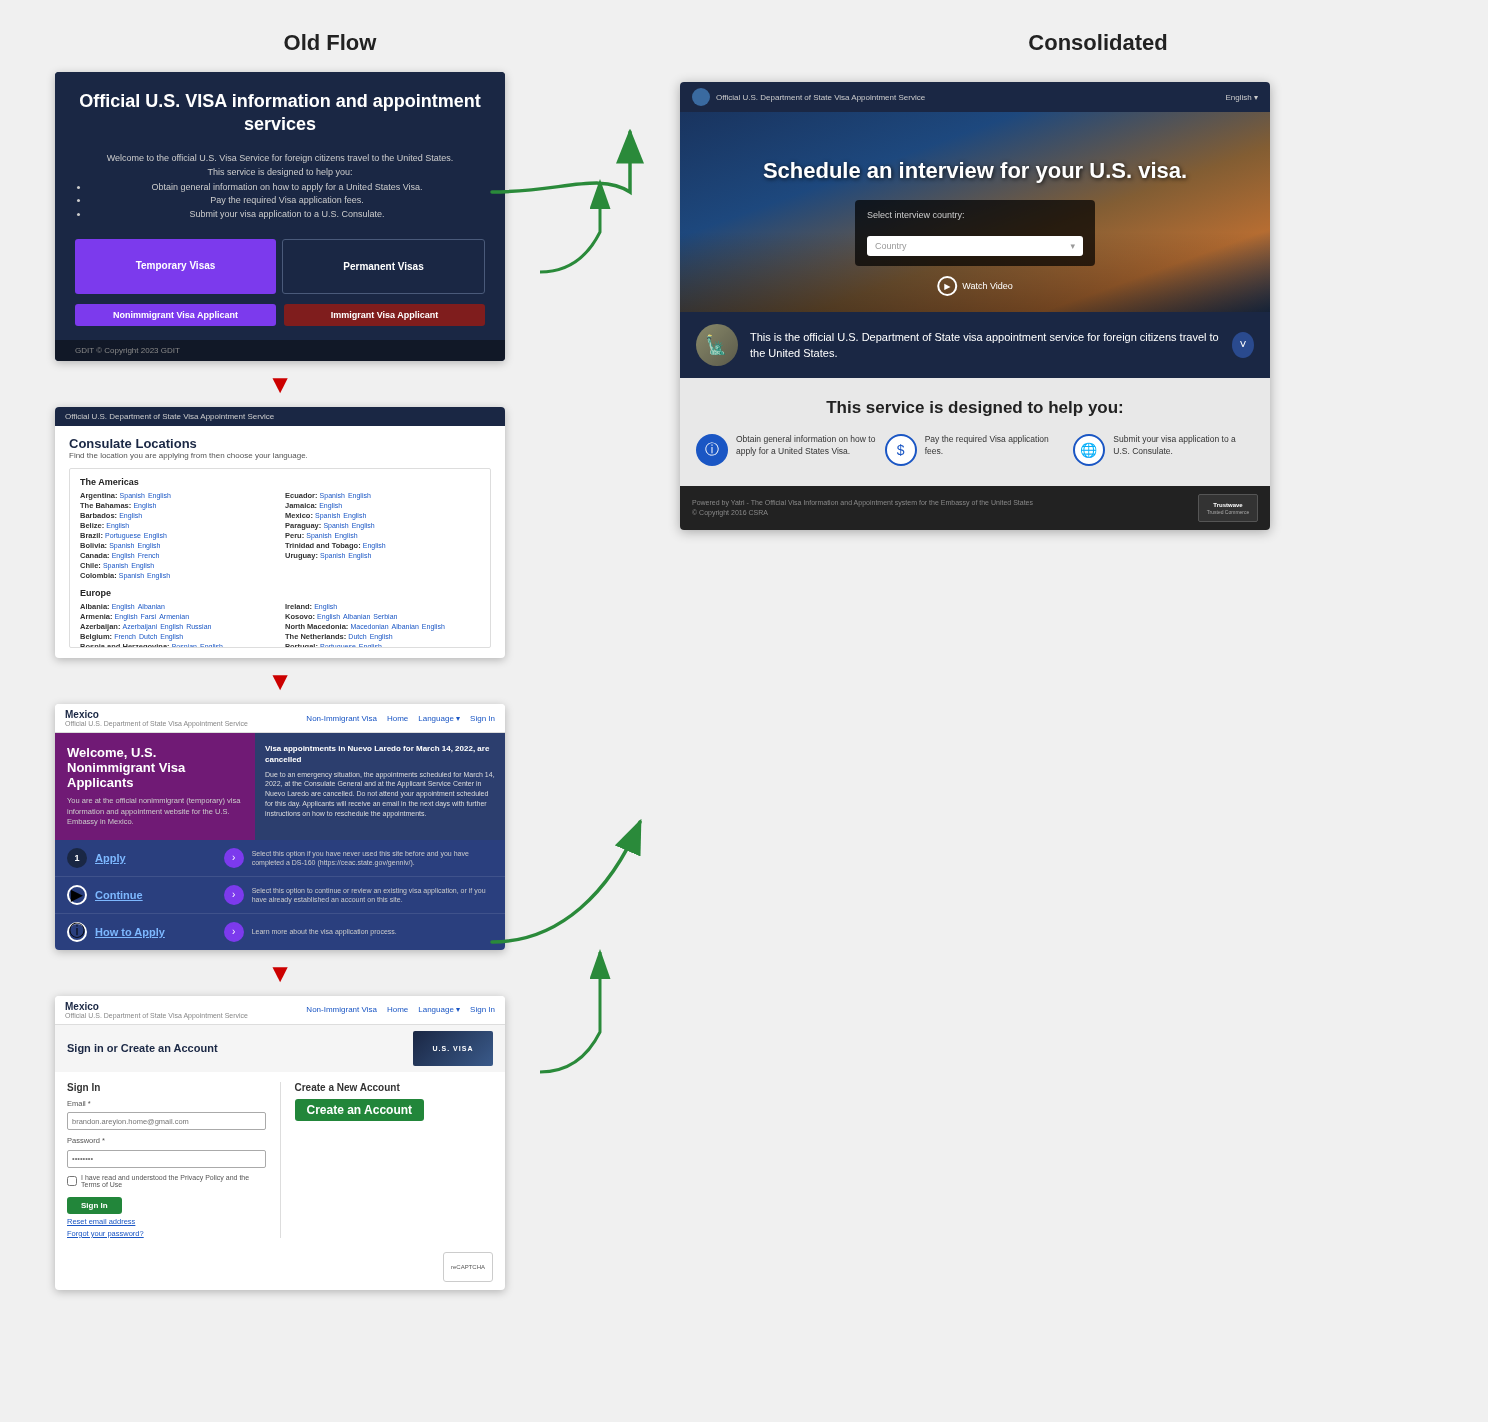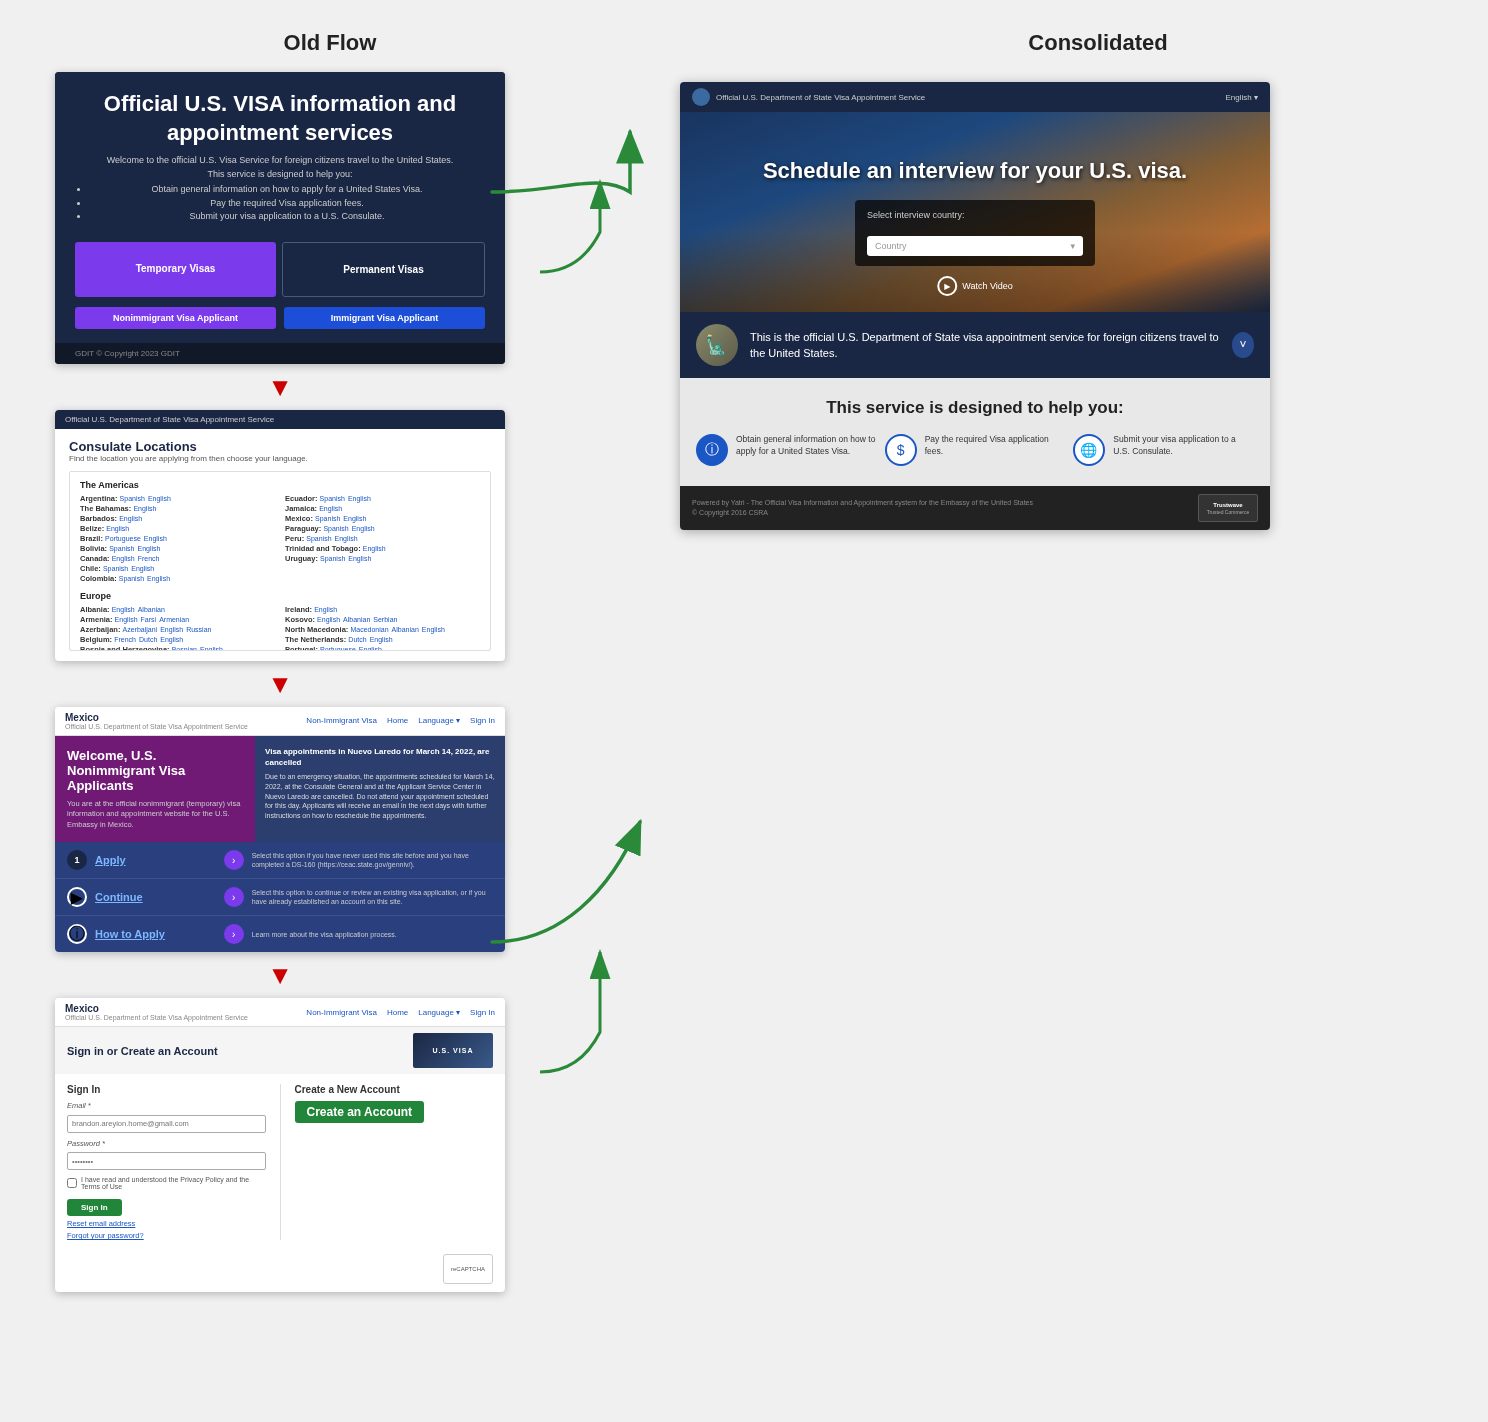--- a/index.html
+++ b/index.html
@@ -74,24 +74,24 @@
       background: #1a2744;
       color: #fff;
       padding: 0;
     }
     .gdit-header {
       background: #1a2744;
       padding: 18px 20px 10px;
       text-align: center;
     }
     .gdit-header h2 {
-      font-size: 22px;
+      font-size: 18px;
       font-weight: 700;
       line-height: 1.3;
-      margin-bottom: 8px;
+      margin-bottom: 16px;
     }
     .gdit-header p {
       font-size: 9px;
       color: #ccc;
       margin-bottom: 4px;
     }
     .gdit-header ul {
       font-size: 9px;
       color: #ccc;
       padding-left: 14px;
@@ -119,21 +119,21 @@
     }
     .gdit-btn {
       flex: 1;
       padding: 6px 4px;
       text-align: center;
       font-size: 9px;
       font-weight: 600;
       border-radius: 3px;
     }
     .gdit-btn.nonimm { background: #7c3aed; color: #fff; }
-    .gdit-btn.imm { background: #1d4ed8; color: #fff; }
+    .gdit-btn.imm { background: #7f1d1d; color: #fff; }
     .gdit-footer {
       background: #111827;
       padding: 6px 20px;
       display: flex;
       justify-content: space-between;
       align-items: center;
     }
     .gdit-footer span { font-size: 8px; color: #888; }
 
     
@@ -337,21 +337,20 @@
       margin-bottom: 6px;
     }
     .form-field {
       margin-bottom: 6px;
     }
     .form-field label {
       display: block;
       font-size: 7.5px;
       color: #555;
       margin-bottom: 2px;
-      font-style: italic;
     }
     .form-field input {
       width: 100%;
       height: 18px;
       border: 1px solid #aaa;
       border-radius: 2px;
       font-size: 7.5px;
       padding: 0 4px;
     }
     .checkbox-row {

